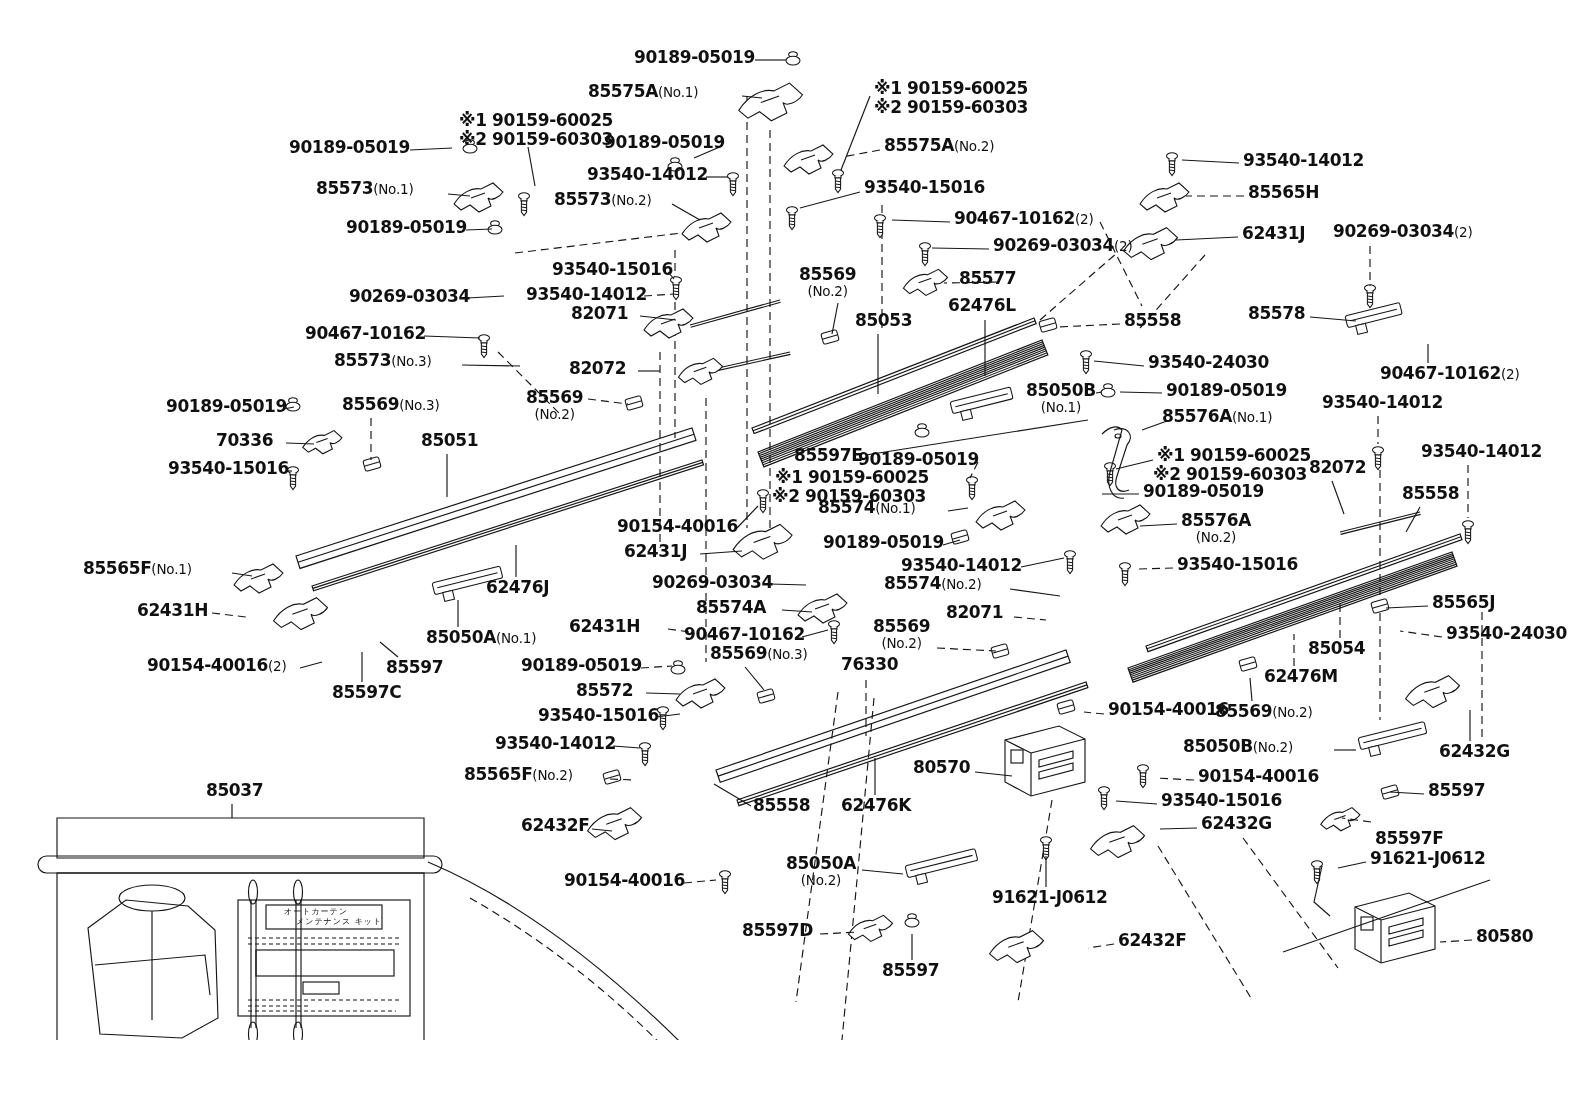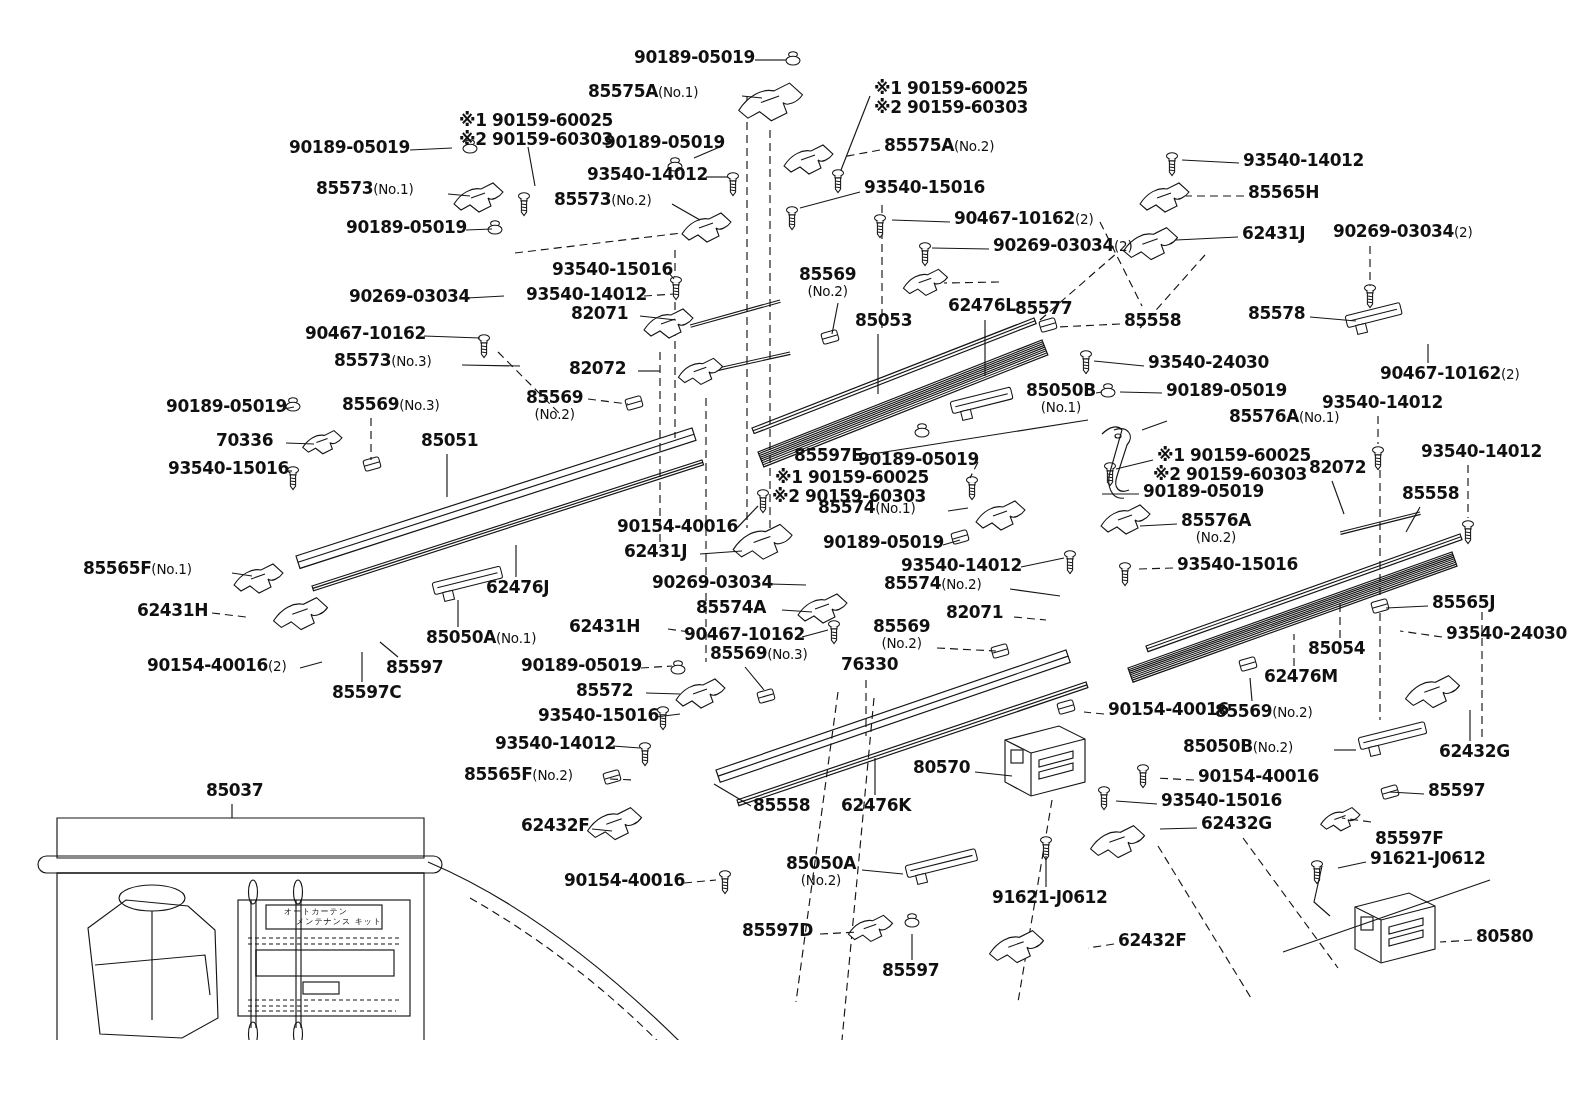--- a/index.html
+++ b/index.html
@@ -667,41 +667,41 @@
       <div class="lbl" style="left: 864px; top: 179px;"><span>93540-15016</span></div>
       <div class="lbl" style="left: 346px; top: 219px;"><span>90189-05019</span></div>
       <div class="lbl" style="left: 1243px; top: 152px;"><span>93540-14012</span></div>
       <div class="lbl" style="left: 1248px; top: 184px;"><span>85565H</span></div>
       <div class="lbl" style="left: 1242px; top: 225px;"><span>62431J</span></div>
       <div class="lbl" style="left: 1333px; top: 223px;"><span>90269-03034</span><span class="sfx">(2)</span></div>
       <div class="lbl" style="left: 954px; top: 210px;"><span>90467-10162</span><span class="sfx">(2)</span></div>
       <div class="lbl" style="left: 993px; top: 237px;"><span>90269-03034</span><span class="sfx">(2)</span></div>
       <div class="lbl" style="left: 552px; top: 261px;"><span>93540-15016</span></div>
       <div class="lbl stack" style="left: 799px; top: 266px;"><span>85569</span><span class="sfx">(No.2)</span></div>
-      <div class="lbl" style="left: 1015px; top: 270px; margin-top: 30px;"><span>85577</span></div>
+      <div class="lbl" style="left: 959px; top: 270px;"><span>85577</span></div>
       <div class="lbl" style="left: 526px; top: 286px;"><span>93540-14012</span></div>
       <div class="lbl" style="left: 349px; top: 288px;"><span>90269-03034</span></div>
       <div class="lbl" style="left: 571px; top: 305px;"><span>82071</span></div>
       <div class="lbl" style="left: 855px; top: 312px;"><span>85053</span></div>
       <div class="lbl" style="left: 948px; top: 297px;"><span>62476L</span></div>
       <div class="lbl" style="left: 1124px; top: 312px;"><span>85558</span></div>
       <div class="lbl" style="left: 1248px; top: 305px;"><span>85578</span></div>
       <div class="lbl" style="left: 305px; top: 325px;"><span>90467-10162</span></div>
       <div class="lbl" style="left: 334px; top: 352px;"><span>85573</span><span class="sfx">(No.3)</span></div>
       <div class="lbl" style="left: 569px; top: 360px;"><span>82072</span></div>
       <div class="lbl" style="left: 1148px; top: 354px;"><span>93540-24030</span></div>
       <div class="lbl" style="left: 1380px; top: 365px;"><span>90467-10162</span><span class="sfx">(2)</span></div>
       <div class="lbl" style="left: 166px; top: 398px;"><span>90189-05019</span></div>
       <div class="lbl" style="left: 342px; top: 396px;"><span>85569</span><span class="sfx">(No.3)</span></div>
       <div class="lbl stack" style="left: 526px; top: 389px;"><span>85569</span><span class="sfx">(No.2)</span></div>
       <div class="lbl" style="left: 421px; top: 432px;"><span>85051</span></div>
       <div class="lbl stack" style="left: 1026px; top: 382px;"><span>85050B</span><span class="sfx">(No.1)</span></div>
       <div class="lbl" style="left: 1166px; top: 382px;"><span>90189-05019</span></div>
       <div class="lbl" style="left: 216px; top: 432px;"><span>70336</span></div>
-      <div class="lbl" style="left: 1229px; top: 408px;"><span>85576A</span><span class="sfx">(No.1)</span></div>
+      <div class="lbl" style="left: 1162px; top: 408px;"><span>85576A</span><span class="sfx">(No.1)</span></div>
       <div class="lbl" style="left: 168px; top: 460px;"><span>93540-15016</span></div>
       <div class="lbl" style="left: 1157px; top: 447px;"><span>※1 90159-60025</span></div>
       <div class="lbl" style="left: 1153px; top: 466px;"><span>※2 90159-60303</span></div>
       <div class="lbl" style="left: 1322px; top: 394px;"><span>93540-14012</span></div>
       <div class="lbl" style="left: 1309px; top: 459px;"><span>82072</span></div>
       <div class="lbl" style="left: 1421px; top: 443px;"><span>93540-14012</span></div>
       <div class="lbl" style="left: 1402px; top: 485px;"><span>85558</span></div>
       <div class="lbl" style="left: 794px; top: 447px;"><span>85597E</span></div>
       <div class="lbl" style="left: 775px; top: 469px;"><span>※1 90159-60025</span></div>
       <div class="lbl" style="left: 772px; top: 488px;"><span>※2 90159-60303</span></div>

